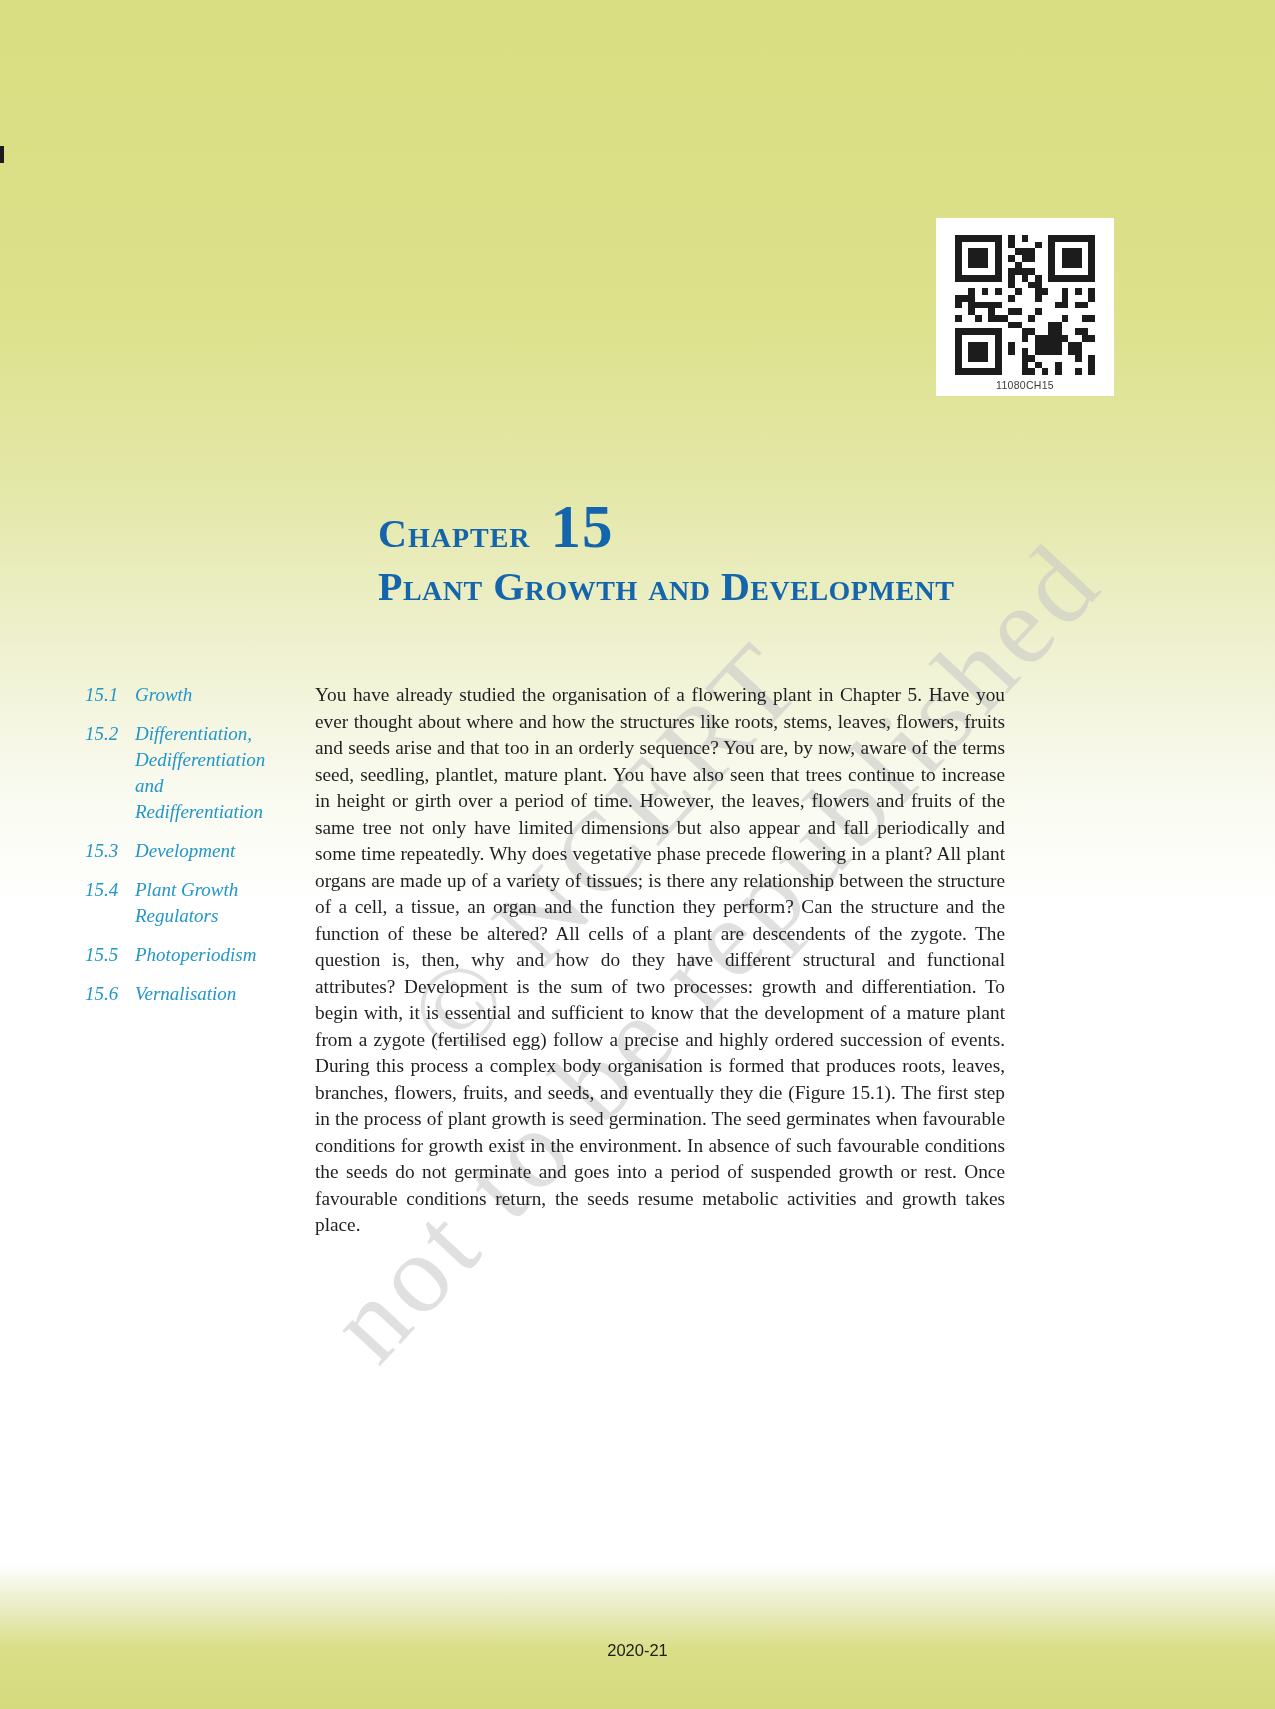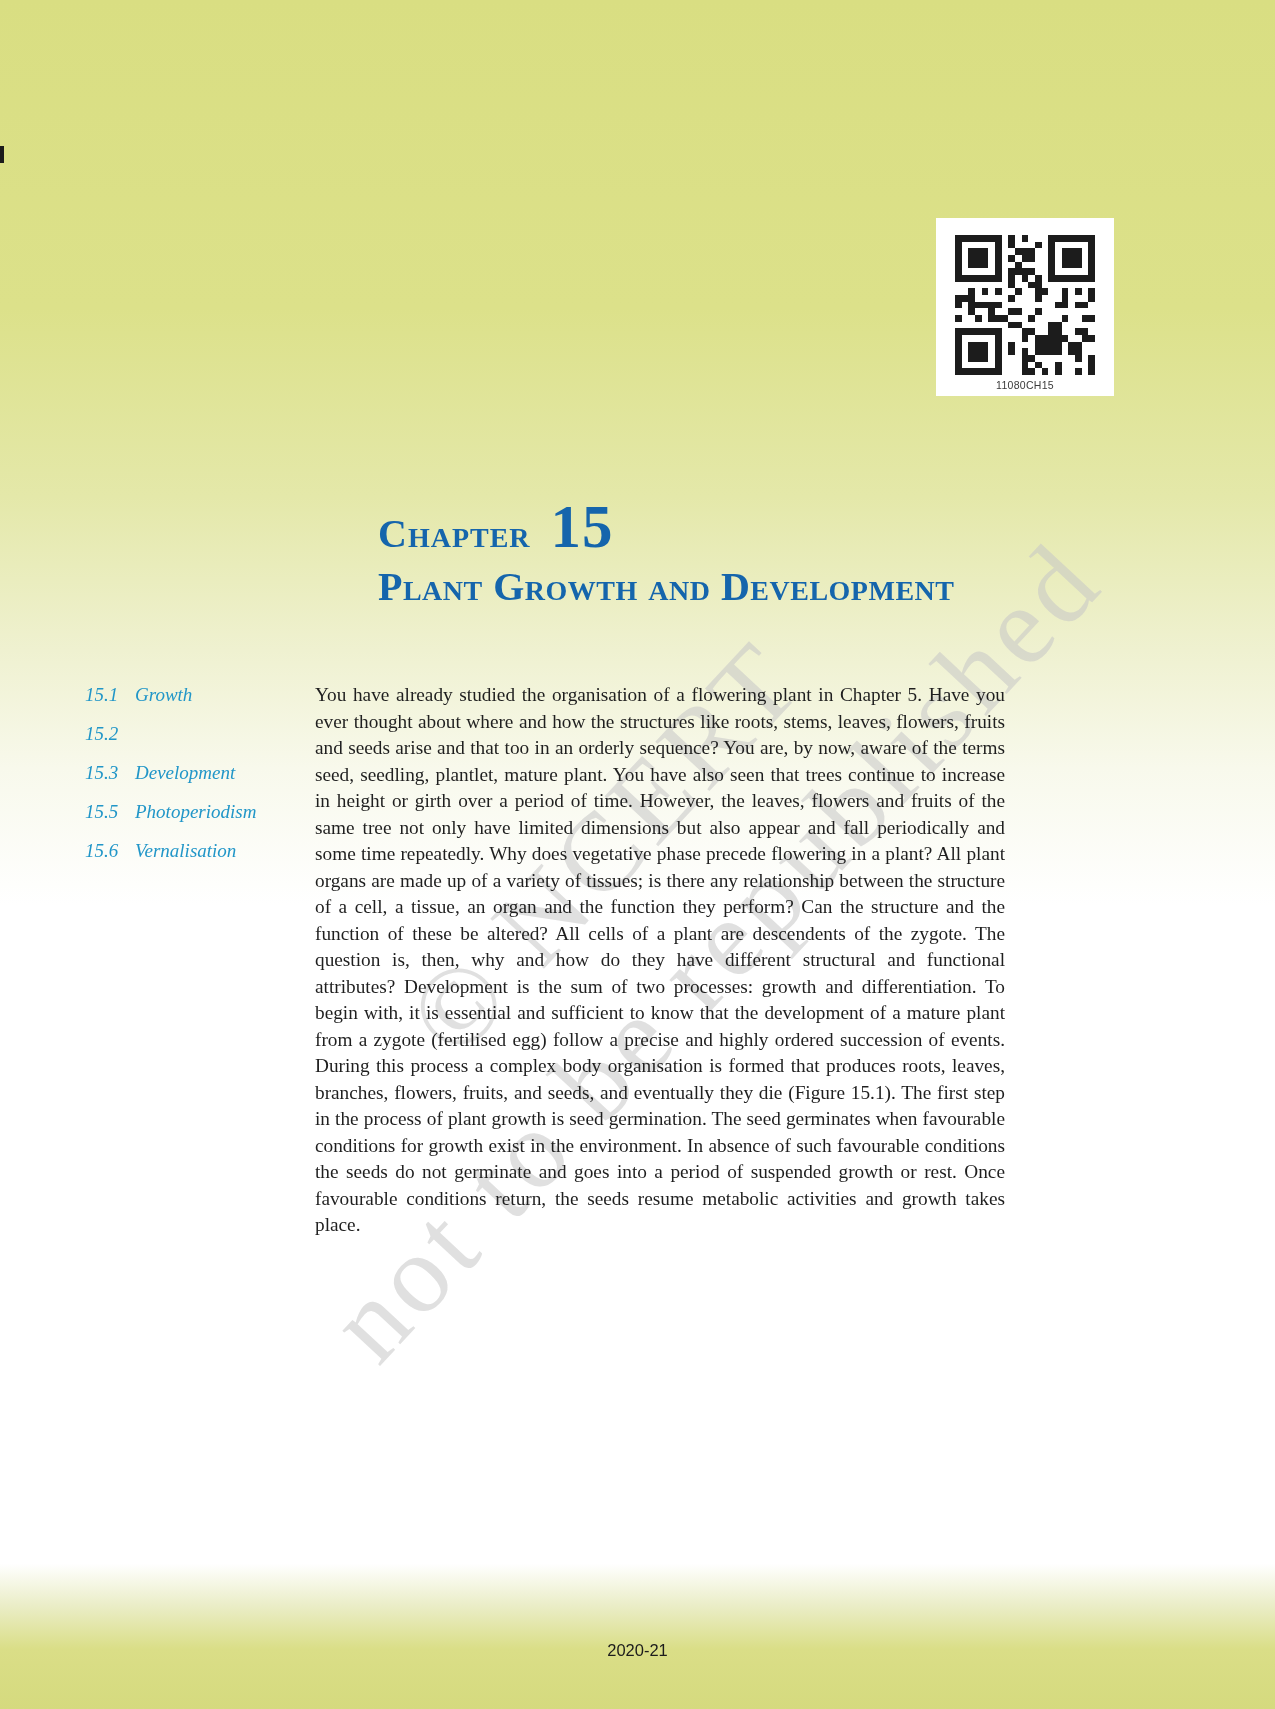--- a/index.html
+++ b/index.html
@@ -297,24 +297,29 @@
 
   <div class="content">
 
     <aside class="toc">
       <div class="toc-item">
         <span class="toc-num">15.1</span>
         <span class="toc-label">Growth</span>
       </div>
       <div class="toc-item">
         <span class="toc-num">15.2</span>
+        <span class="toc-label">Differentiation, Dedifferentiation and Redifferentiation</span>
       </div>
       <div class="toc-item">
         <span class="toc-num">15.3</span>
         <span class="toc-label">Development</span>
+      </div>
+      <div class="toc-item">
+        <span class="toc-num">15.4</span>
+        <span class="toc-label">Plant Growth Regulators</span>
       </div>
       <div class="toc-item">
         <span class="toc-num">15.5</span>
         <span class="toc-label">Photoperiodism</span>
       </div>
       <div class="toc-item">
         <span class="toc-num">15.6</span>
         <span class="toc-label">Vernalisation</span>
       </div>
     </aside>

